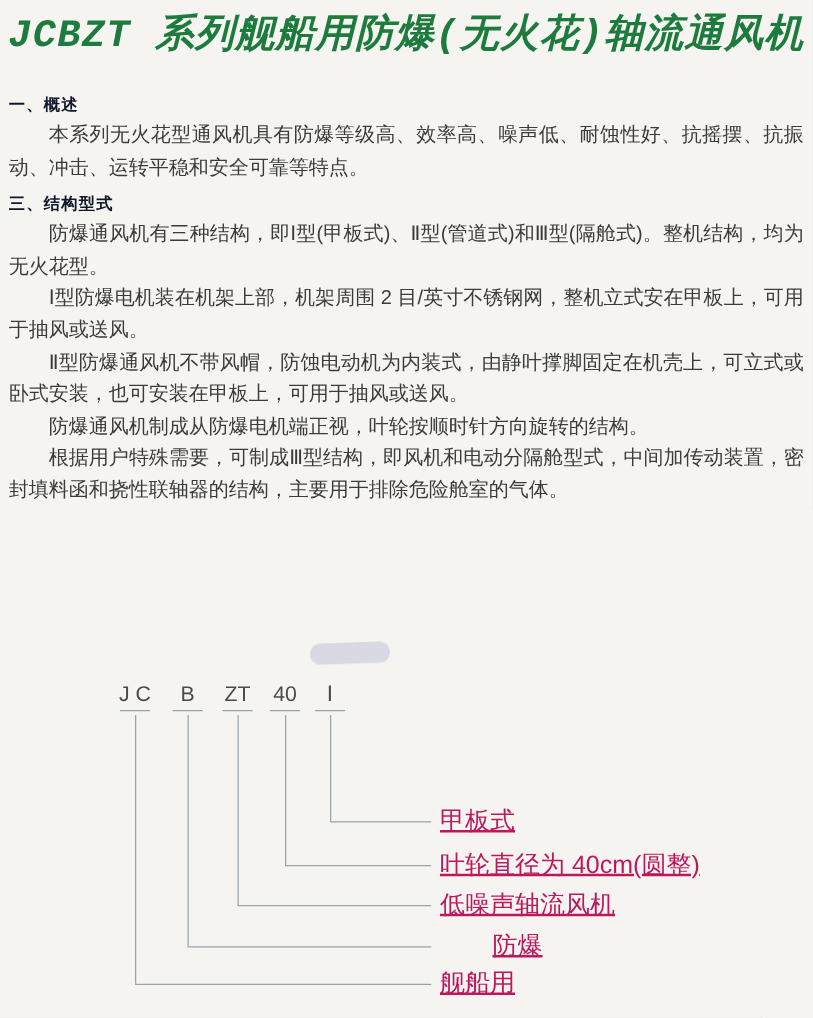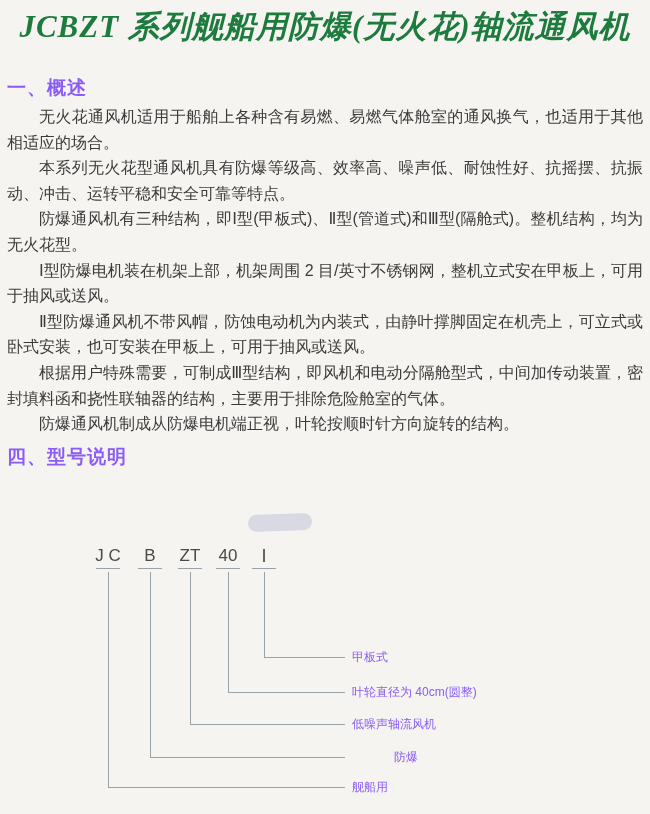--- a/index.html
+++ b/index.html
@@ -8,34 +8,34 @@
     width:650px; height:814px;
     margin:0 auto;
     background:#f5f4f1;
     overflow:hidden;
     font-family:"Liberation Sans","DejaVu Sans",sans-serif;
     color:#3b3b3b;
   }
   .title {
     margin:0; padding-top:6px;
     text-align:center;
-    font-family:Liberation Serif, serif;
+    font-family:Liberation Mono, monospace;
     font-style:italic;
     font-weight:bold;
     font-size:31px;
     letter-spacing:1px;
     color:#1e7b3e;
   }
   .content { padding:0 7px; }
   h2.sec {
     margin:7px 0 3px 0;
-    font-size:19px;
+    font-size:13px;
     font-weight:bold;
     letter-spacing:1px;
-    color:#8b5cf6;
+    color:#0f172a;
     position:relative;
   }
   h2.sec.first { margin-top:27px; }
   p.body {
     margin:0;
     font-size:16px;
     line-height:25.6px;
     text-indent:2em;
     text-align:justify;
   }
@@ -55,53 +55,53 @@
     position:absolute; top:8px; height:20px;
     font-size:17px; color:#4a4a4a;
     transform:translateX(-50%);
     white-space:nowrap;
   }
   .diagram .underline { position:absolute; top:30px; height:1px; width:24px; background:#98a2aa; }
   .diagram .vline { position:absolute; top:34px; width:1px; background:#98a2aa; }
   .diagram .hline { position:absolute; height:1px; background:#98a2aa; }
   .diagram .leaf-label {
     position:absolute; left:352px;
-    font-size:12px; line-height:24px; color:#8b5cf6;
+    font-size:20px; line-height:24px; color:#be185d;
     white-space:nowrap;
+    text-decoration:underline;
   }
   
   .c0 { left:108px; } .c1 { left:150px; } .c2 { left:190px;text-align:center; } .c3 { left:228px; } .c4 { left:264px; }
   .u0 { left:96px; }  .u1 { left:138px; } .u2 { left:178px; } .u3 { left:216px; } .u4 { left:252px; }
   .v0 { left:108px; height:215px; } .v1 { left:150px; height:185px; }
   .v2 { left:190px; height:152px; } .v3 { left:228px; height:120px; } .v4 { left:264px; height:85px; }
   .h0 { left:108px; top:249px; width:237px; } .h1 { left:150px; top:219px; width:195px; }
   .h2l { left:190px; top:186px; width:155px; } .h3 { left:228px; top:154px; width:117px; }
   .h4 { left:264px; top:119px; width:81px; }
   .l0 { top:237px; } .l1 { top:207px;margin-left:42px; } .l2 { top:174px; } .l3 { top:142px;text-align:center; } .l4 { top:107px; }
 </style>
 </head>
 <body>
 
 <div class="page">
 
   <h1 class="title">JCBZT 系列舰船用防爆(无火花)轴流通风机</h1>
 
   <div class="content">
     <h2 class="sec first">一、概述</h2>
-    <p class="body">无火花通风机适用于船舶上各种含有易燃、易燃气体舱室的通风换气，也适用于其他相适应的场合。</p>
 
     <p class="body">本系列无火花型通风机具有防爆等级高、效率高、噪声低、耐蚀性好、抗摇摆、抗振动、冲击、运转平稳和安全可靠等特点。</p>
 
+    <h2 class="sec">三、结构型式</h2>
     <p class="body">防爆通风机有三种结构，即Ⅰ型(甲板式)、Ⅱ型(管道式)和Ⅲ型(隔舱式)。整机结构，均为无火花型。</p>
     <p class="body">Ⅰ型防爆电机装在机架上部，机架周围 2 目/英寸不锈钢网，整机立式安在甲板上，可用于抽风或送风。</p>
     <p class="body">Ⅱ型防爆通风机不带风帽，防蚀电动机为内装式，由静叶撑脚固定在机壳上，可立式或卧式安装，也可安装在甲板上，可用于抽风或送风。</p>
+    <p class="body">防爆通风机制成从防爆电机端正视，叶轮按顺时针方向旋转的结构。</p>
     <p class="body">根据用户特殊需要，可制成Ⅲ型结构，即风机和电动分隔舱型式，中间加传动装置，密封填料函和挠性联轴器的结构，主要用于排除危险舱室的气体。</p>
-    <p class="body">防爆通风机制成从防爆电机端正视，叶轮按顺时针方向旋转的结构。</p>
 
-    <h2 class="sec">四、型号说明</h2>
   </div>
 
   <div class="smudge"></div>
 
   <div class="diagram">
 
     <div class="code c0">J C</div>
     <div class="code c1">B</div>
     <div class="code c2">ZT</div>
     <div class="code c3">40</div>

